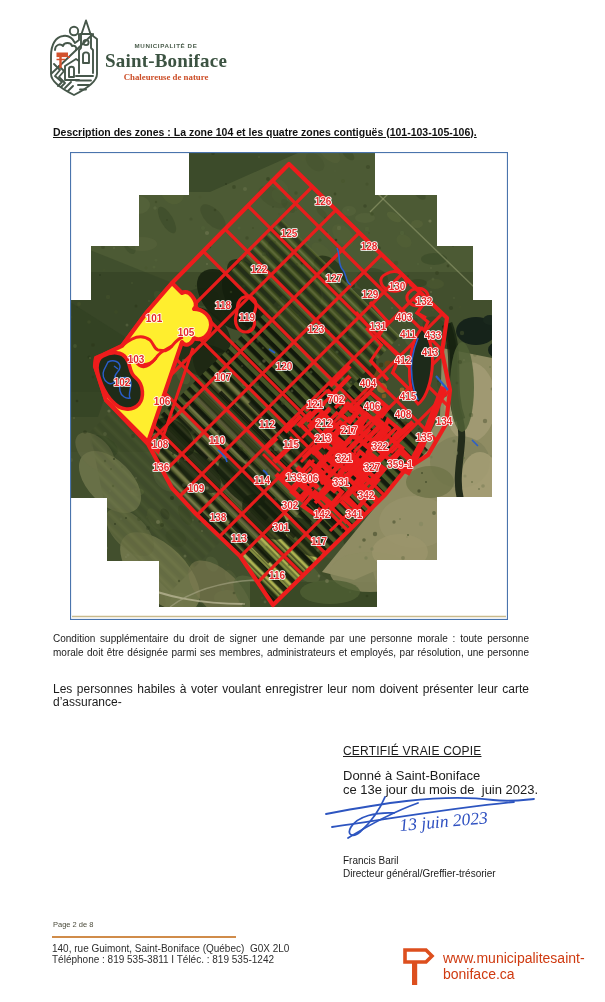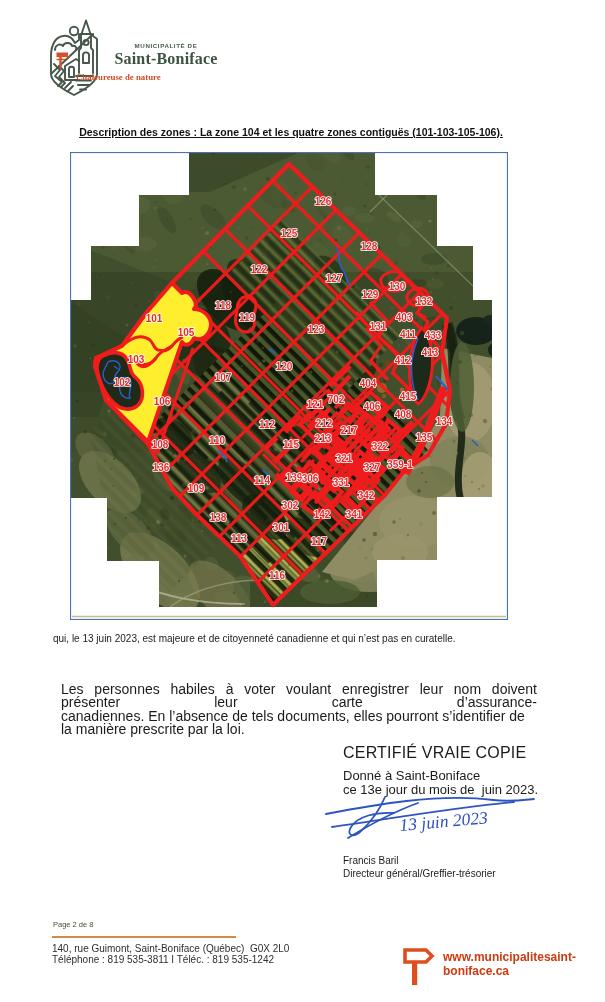--- a/index.html
+++ b/index.html
@@ -40,25 +40,25 @@
 <g stroke="#d2512c">
 <rect x="11.5" y="36.5" width="11.5" height="4.6" fill="#d2512c" stroke="none"></rect>
 <path d="M23,41.1 L25,41.1" stroke-width="1.6" fill="none"></path>
 <path d="M11.5,43.5 L20,43.5" stroke-width="1.5" fill="none"></path>
 <path d="M15.5,41 L15.5,52" stroke-width="2.4" fill="none"></path>
 </g>
 </svg>
 
 <div class="abs" style="left:76px;top:42px;width:180px;text-align:center;font-size:6.2px;font-weight:bold;letter-spacing:0.6px;color:#4a5c4b">MUNICIPALITÉ DE</div>
 
-<div class="abs" style="left:76px;top:50px;width:180px;text-align:center;font-family:'Liberation Serif',serif;font-size:16px;font-weight:bold;color:#3c5342;letter-spacing:0.2px">Saint-Boniface</div>
-
-<div class="abs" style="left:76px;top:71.5px;width:180px;font-family:'Liberation Serif',serif;font-size:8.8px;font-weight:bold;color:#cc4e28">Chaleureuse de nature</div>
-
-<div class="abs" style="left:53px;top:125.5px;width:476px;text-align:center;font-size:10.5px;font-weight:bold;color:#111"><span style="text-decoration:underline">Description des zones : La zone 104 et les quatre zones contiguës (101-103-105-106).</span></div>
+<div class="abs" style="left:76px;top:50px;width:180px;text-align:center;font-family:'Liberation Serif',serif;font-size:19px;font-weight:bold;color:#3c5342;letter-spacing:0.2px">Saint-Boniface</div>
+
+<div class="abs" style="left:76px;top:71.5px;width:180px;text-align:center;font-family:'Liberation Serif',serif;font-size:8.8px;font-weight:bold;color:#cc4e28">Chaleureuse de nature</div>
+
+<div class="abs" style="left:53px;top:125.5px;width:476px;font-size:10.5px;font-weight:bold;color:#111"><span style="text-decoration:underline">Description des zones : La zone 104 et les quatre zones contiguës (101-103-105-106).</span></div>
 
 <svg width="438" height="468" viewBox="0 0 438 468" style="position:absolute;left:70px;top:152px">
 <defs>
 <clipPath id="photoClip">
         <polygon points="119.0,0.0 305.0,0.0 305.0,43.0 367.0,43.0 367.0,94.0 403.0,94.0 403.0,148.0 422.0,148.0 422.0,345.0 367.0,345.0 367.0,408.0 307.0,408.0 307.0,455.0 89.0,455.0 89.0,409.0 37.0,409.0 37.0,346.0 0.0,346.0 0.0,148.0 21.0,148.0 21.0,94.0 69.0,94.0 69.0,43.0 119.0,43.0"></polygon>
       </clipPath>
 <clipPath id="zoneClip">
         <polygon points="219.0,12.0 354.0,144.0 377.0,166.0 372.0,200.0 380.0,238.0 376.0,272.0 358.0,303.0 335.0,318.0 315.0,343.0 203.0,453.0 170.0,404.0 126.0,362.0 102.0,336.0 78.0,292.0 36.0,248.0 25.0,214.0 26.0,206.0 33.0,203.0 52.0,194.0 77.0,160.0 102.0,131.0"></polygon>
       </clipPath>
 <pattern id="stripeDark" width="9" height="9" patternUnits="userSpaceOnUse" patternTransform="rotate(45)">
@@ -1019,29 +1019,29 @@
 <text x="249" y="392.5">117</text>
 <text x="148" y="368.5">138</text>
 <text x="207" y="426.5">116</text>
 </g>
 
 <line x1="2" y1="464.5" x2="436" y2="464.5" stroke="#c9ba8c" stroke-width="1.4"></line>
 <rect x="0.5" y="0.5" width="437" height="467" fill="none" stroke="#4a74ad" stroke-width="1.2"></rect>
 </svg>
 
 <div class="abs" style="left:53px;top:632px;width:476px;font-size:10px;line-height:13.5px;color:#1b1b1b">
-<div>qui, le 13 juin 2023, est majeure et de citoyenneté canadienne et qui n’est pas en curatelle.</div>
+<div class="just">Condition supplémentaire du droit de signer une demande par une personne morale : toute personne</div>
+<div class="just">morale doit être désignée parmi ses membres, administrateurs et employés, par résolution, une personne</div>
 </div>
 
-<div class="abs" style="left:61px;top:682.5px;width:476px;font-size:14px;line-height:13.5px;color:#1b1b1b">
+<div class="abs" style="left:53px;top:682.5px;width:476px;font-size:12px;line-height:13.5px;color:#1b1b1b">
 <div class="just">Les personnes habiles à voter voulant enregistrer leur nom doivent présenter leur carte d’assurance-</div>
-<div>canadiennes. En l’absence de tels documents, elles pourront s’identifier de la manière prescrite par la loi.</div>
 </div>
 
-<div class="abs" style="left:343px;top:743.5px;font-size:16px;letter-spacing:0.2px;color:#1b1b1b;">CERTIFIÉ VRAIE COPIE</div>
+<div class="abs" style="left:343px;top:743.5px;font-size:12px;letter-spacing:0.2px;color:#1b1b1b;text-decoration:underline">CERTIFIÉ VRAIE COPIE</div>
 
 <div class="abs" style="left:343px;top:769px;font-size:13px;line-height:13.8px;color:#1b1b1b">Donné à Saint-Boniface<br>ce 13e jour du mois de&nbsp; juin 2023.</div>
 
 <svg width="225" height="75" viewBox="0 0 225 75" style="position:absolute;left:318px;top:785px">
 <g fill="none" stroke="#2d55c0" stroke-width="1.8" stroke-linecap="round">
 <path d="M8,29 C55,20 120,8 175,15 C192,17 205,15 216,14"></path>
 <path d="M14,42 C70,34 140,22 196,17"></path>
 <path d="M67,12 C62,24 52,38 42,47 C35,53 28,50 33,42 C40,31 58,27 76,28"></path>
 <path d="M30,53 C48,42 72,28 100,18"></path>
 </g>
@@ -1054,12 +1054,12 @@
 
 <div class="abs" style="left:52px;top:936px;width:184px;height:1.6px;background:#d08c4a"></div>
 
 <div class="abs" style="left:52px;top:944px;font-size:10px;line-height:10.6px;color:#2e2e2e">140, rue Guimont, Saint-Boniface (Québec)&nbsp; G0X 2L0<br>Téléphone : 819 535-3811 I Téléc. : 819 535-1242</div>
 
 <svg width="36" height="40" viewBox="0 0 36 40" style="position:absolute;left:401px;top:947px">
 <path d="M4,3 L25,3 L31,9 L25,15 L4,15 Z" fill="none" stroke="#dd4f1e" stroke-width="3.6"></path>
 <rect x="11" y="15" width="5.2" height="23" fill="#dd4f1e"></rect>
 </svg>
 
-<div class="abs" style="left:443px;top:950px;font-size:12px;font-weight:bold;color:#cf3a10">www.municipalitesaint-boniface.ca</div>
+<div class="abs" style="left:443px;top:950px;font-size:14px;font-weight:normal;color:#cf3a10">www.municipalitesaint-boniface.ca</div>
 </body></html>

